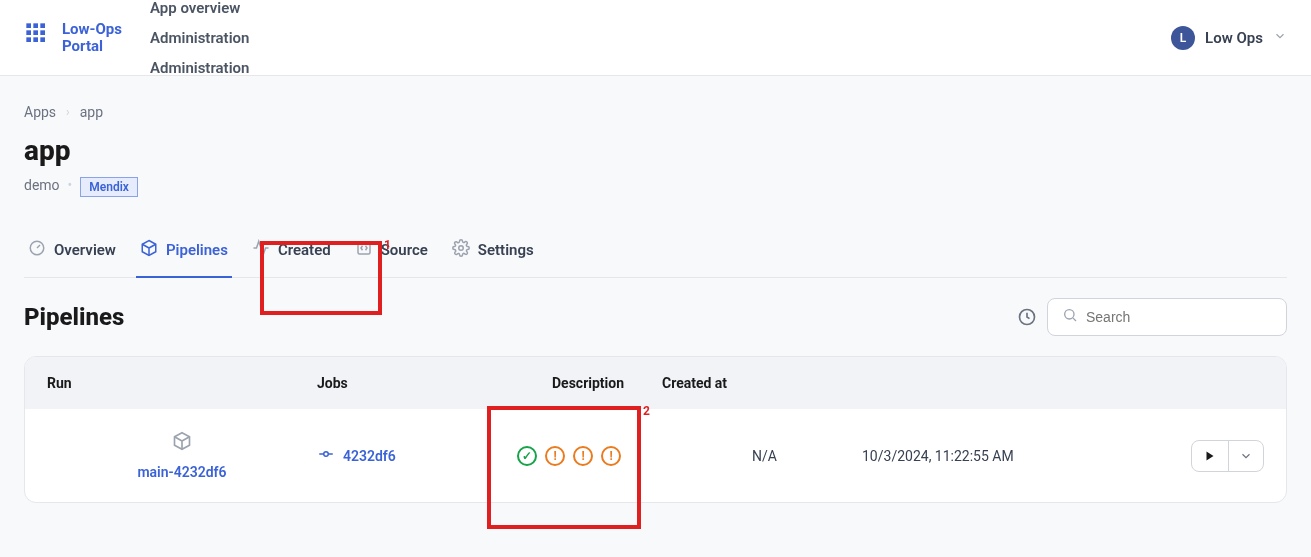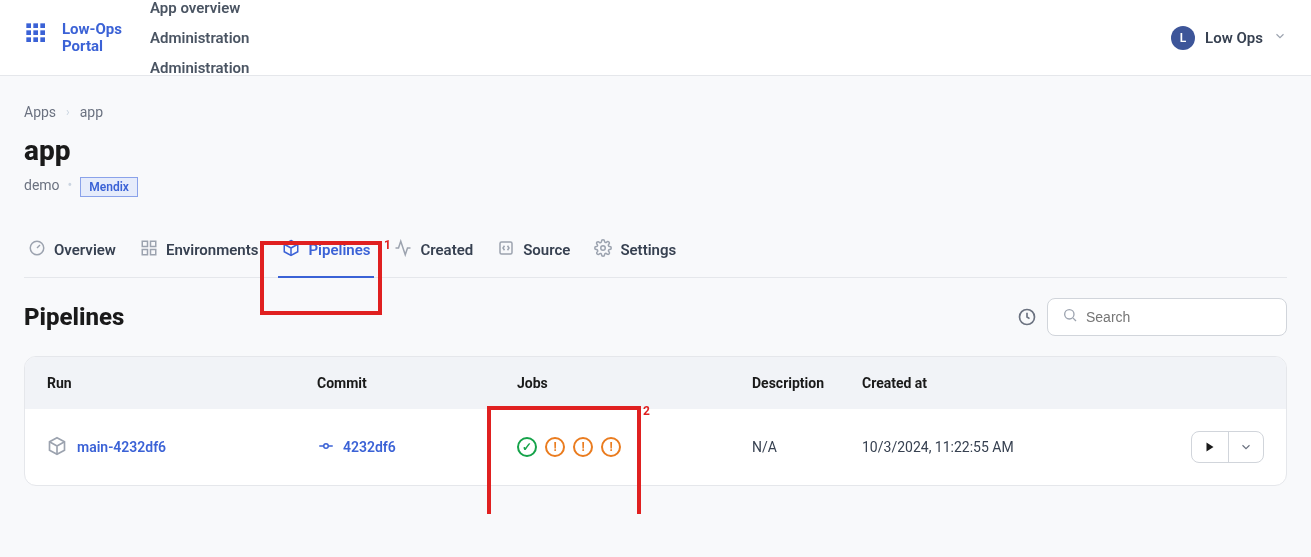--- a/index.html
+++ b/index.html
@@ -55,21 +55,21 @@
 .table-wrap { border: 1px solid #e5e7eb; border-radius: 12px; overflow: hidden; background: #fff; }
 .thead { display: flex; background: #f1f3f7; padding: 18px 22px; font-size: 14px; font-weight: 700; color: #1a1a1a; align-items: center; }
 .trow { display: flex; padding: 22px 22px; align-items: center; font-size: 14px; }
 .col-run { flex: 0 0 270px; }
 .col-commit { flex: 0 0 200px; }
 .col-jobs { flex: 0 0 235px; }
 .col-desc { flex: 0 0 110px; }
 .col-created { flex: 1; }
 .col-actions { flex: 0 0 80px; display: flex; justify-content: flex-end; }
 
-.run-cell { display: flex; align-items: center; gap: 10px; }
+.run-cell { display: flex; align-items: center; gap: 10px; flex-direction: column; }
 .run-icon { color: #9ca3af; }
 .run-link { color: #3b62d6; font-weight: 600; cursor: pointer; }
 .commit-cell { display: flex; align-items: center; gap: 8px; color: #3b62d6; font-weight: 600; cursor: pointer; }
 .commit-icon { color: #3b62d6; }
 
 .jobs-cell { display: flex; align-items: center; gap: 8px; }
 .job-status { width: 20px; height: 20px; border-radius: 50%; border: 2px solid; display: flex; align-items: center; justify-content: center; font-size: 12px; font-weight: 700; }
 .job-success { border-color: #16a34a; color: #16a34a; }
 .job-warn { border-color: #ea7c1f; color: #ea7c1f; }
 
@@ -145,29 +145,20 @@
   </div>
 
   <div class="tabs">
     <div class="tab">
       <span class="tab-icon"><svg width="18" height="18" viewBox="0 0 24 24" fill="none" stroke="currentColor" stroke-width="2">
               <circle cx="12" cy="12" r="9"></circle>
               <path d="M12 12l4-4"></path>
             </svg></span>
       <span>Overview</span>
     </div>
-    <div class="tab">
-      <span class="tab-icon"><svg width="18" height="18" viewBox="0 0 24 24" fill="none" stroke="currentColor" stroke-width="2">
-              <rect x="3" y="3" width="7" height="7"></rect>
-              <rect x="14" y="3" width="7" height="7"></rect>
-              <rect x="3" y="14" width="7" height="7"></rect>
-              <rect x="14" y="14" width="7" height="7"></rect>
-            </svg></span>
-      <span>Environments</span>
-    </div>
     <div class="tab active">
       <span class="tab-icon"><svg width="18" height="18" viewBox="0 0 24 24" fill="none" stroke="currentColor" stroke-width="2">
               <path d="M12 2l9 5v10l-9 5-9-5V7l9-5z"></path>
               <path d="M12 12l9-5M12 12v10M12 12L3 7"></path>
             </svg></span>
       <span>Pipelines</span>
     </div>
     <div class="tab">
       <span class="tab-icon"><svg width="18" height="18" viewBox="0 0 24 24" fill="none" stroke="currentColor" stroke-width="2">
               <polyline points="22 12 18 12 15 21 9 3 6 12 2 12"></polyline>
@@ -205,21 +196,20 @@
                 <line x1="21" y1="21" x2="16.65" y2="16.65"></line>
               </svg></span>
         <input type="text" placeholder="Search" style="">
       </div>
     </div>
   </div>
 
   <div class="table-wrap">
     <div class="thead">
       <div class="col-run">Run</div>
-      <div class="col-commit">Commit</div>
       <div class="col-jobs">Jobs</div>
       <div class="col-desc">Description</div>
       <div class="col-created">Created at</div>
       <div class="col-actions"></div>
     </div>
     <div class="trow">
       <div class="col-run run-cell">
         <span class="run-icon"><svg width="20" height="20" viewBox="0 0 24 24" fill="none" stroke="currentColor" stroke-width="2">
                 <path d="M12 2l9 5v10l-9 5-9-5V7l9-5z"></path>
                 <path d="M12 12l9-5M12 12v10M12 12L3 7"></path>

